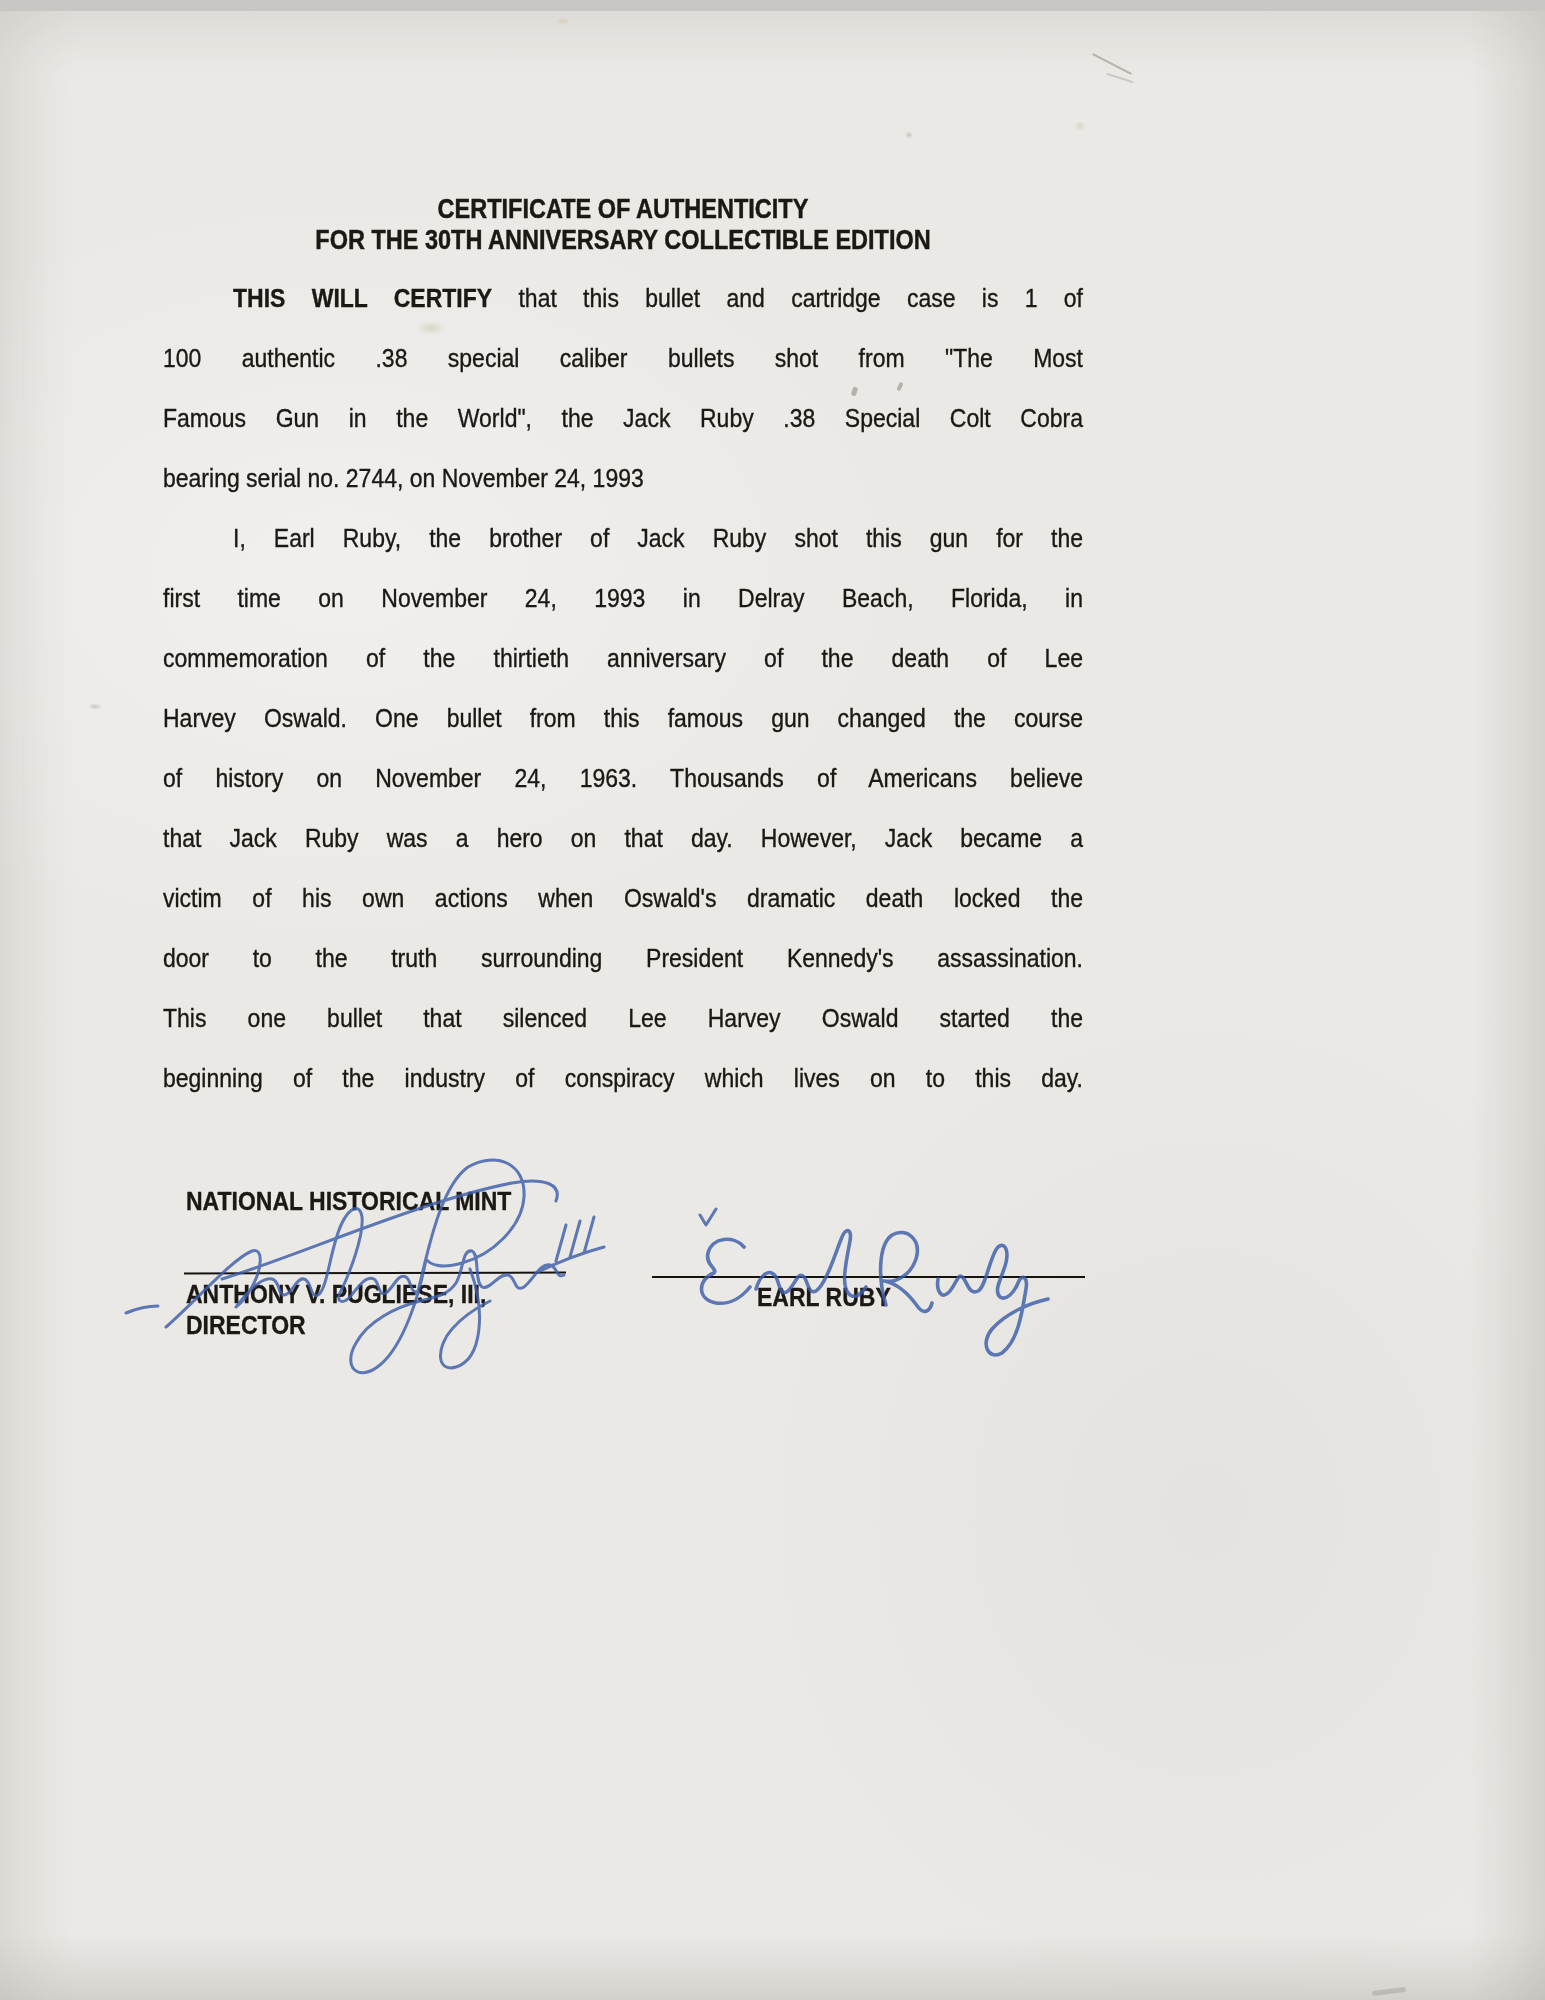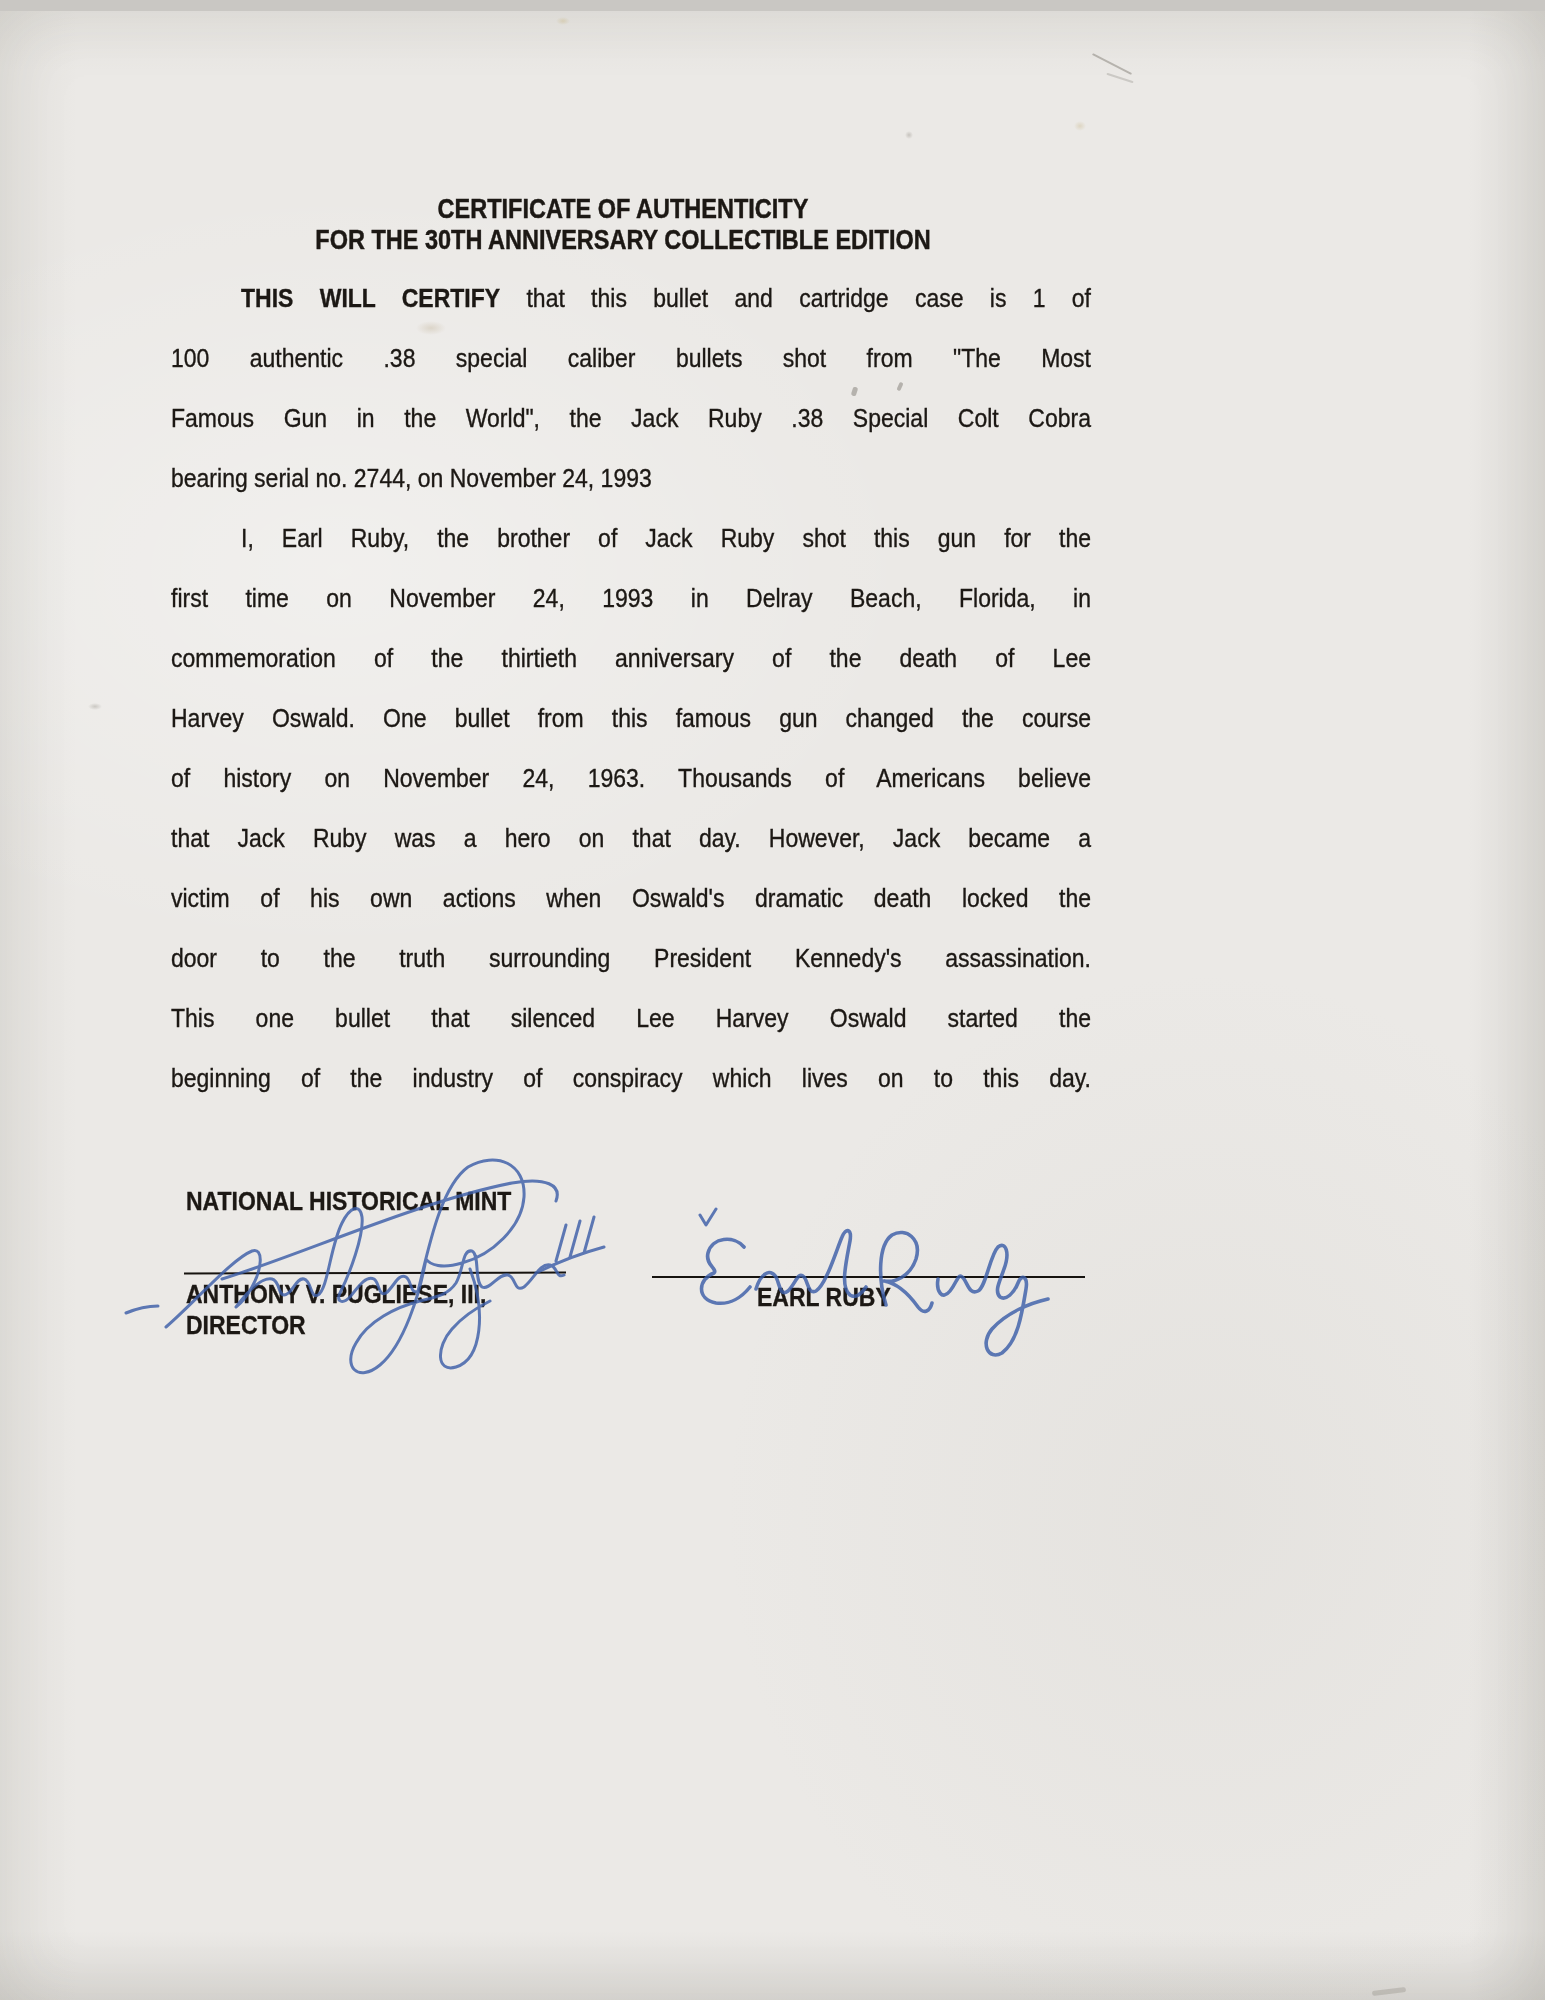--- a/index.html
+++ b/index.html
@@ -14,21 +14,21 @@
     box-shadow: inset 0 0 70px rgba(128,124,116,0.14);
     font-family:Liberation Sans, sans-serif;
     color:#1c1814;
   }
   .doc-title{
     position:absolute;left:163px;top:183px;width:920px;text-align:center;
     font-size:23.5px;font-weight:700;line-height:31px;
     -webkit-text-stroke:0.4px currentColor;
   }
   .doc-title .tline{transform:scaleY(1.15);}
-  .textblock{position:absolute;left:171px;top:257px;width:920px;}
+  .textblock{position:absolute;left:163px;top:257px;width:920px;}
   .line{
     font-size:23px;line-height:60px;
     text-align:justify;text-align-last:justify;
     transform:scaleY(1.16);
     -webkit-text-stroke:0.32px currentColor;
   }
   .line.noj{text-align-last:left;}
   .line.indent{text-indent:70px;}
   .bold{font-weight:700;}
   .typed{

